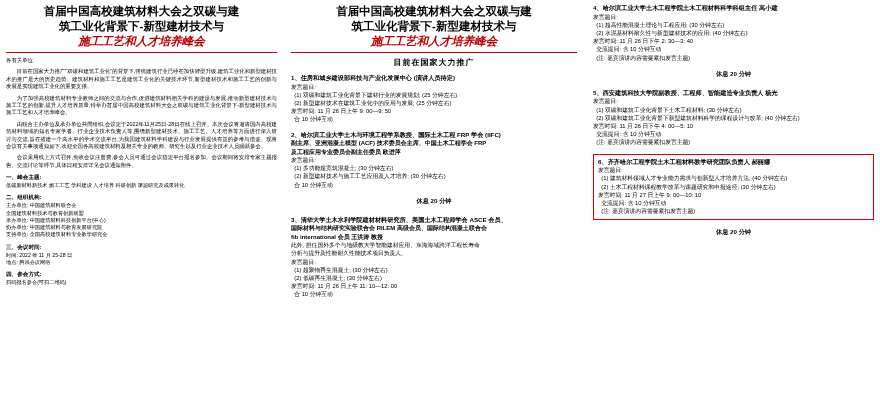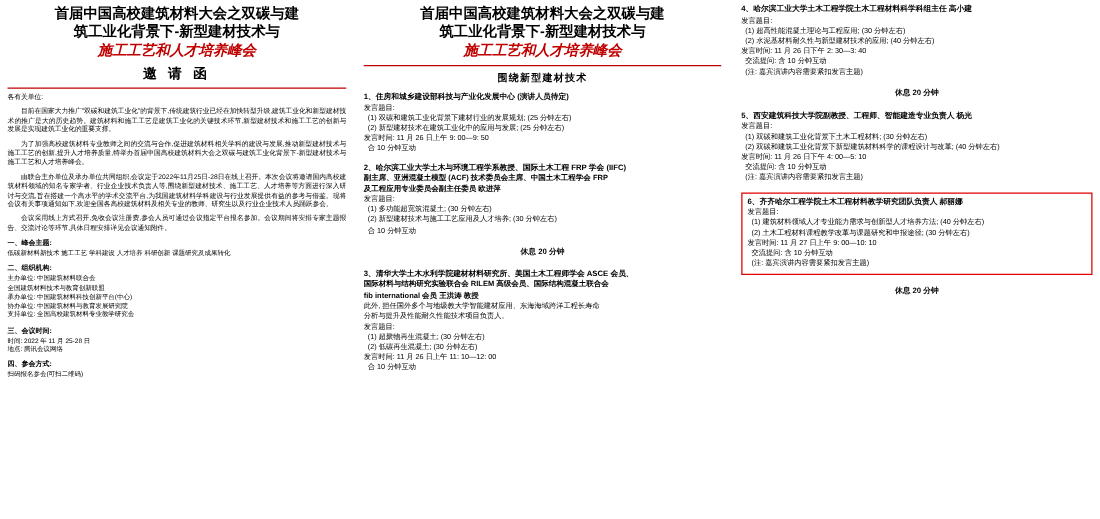--- a/index.html
+++ b/index.html
@@ -124,21 +124,20 @@
 </head>
 <body>
 
 <div class="page">
 
   <div class="col col1">
     <div class="title-block">
       <div class="title-line">首届中国高校建筑材料大会之双碳与建</div>
       <div class="title-line">筑工业化背景下-新型建材技术与</div>
       <div class="title-line l3">施工工艺和人才培养峰会</div>
-      <div class="subtitle">邀 请 函</div>
     </div>
     <hr class="rule">
 
     <div class="body-text">
       <p>各有关单位:</p>
       <p class="indent2">目前在国家大力推广"双碳和建筑工业化"的背景下,传统建筑行业已经在加快转型升级,建筑工业化和新型建材技术的推广是大的历史趋势。建筑材料和施工工艺是建筑工业化的关键技术环节,新型建材技术和施工工艺的创新与发展是实现建筑工业化的重要支撑。</p>
       <p class="indent2">为了加强高校建筑材料专业教师之间的交流与合作,促进建筑材料相关学科的建设与发展,推动新型建材技术与施工工艺的创新,提升人才培养质量,特举办首届中国高校建筑材料大会之双碳与建筑工业化背景下-新型建材技术与施工工艺和人才培养峰会。</p>
       <p class="indent2">由联合主办单位及承办单位共同组织,会议定于2022年11月25日-28日在线上召开。本次会议将邀请国内高校建筑材料领域的知名专家学者、行业企业技术负责人等,围绕新型建材技术、施工工艺、人才培养等方面进行深入研讨与交流,旨在搭建一个高水平的学术交流平台,为我国建筑材料学科建设与行业发展提供有益的参考与借鉴。现将会议有关事项通知如下,欢迎全国各高校建筑材料及相关专业的教师、研究生以及行业企业技术人员踊跃参会。</p>
       <p class="indent2">会议采用线上方式召开,免收会议注册费,参会人员可通过会议指定平台报名参加。会议期间将安排专家主题报告、交流讨论等环节,具体日程安排详见会议通知附件。</p>
     </div>
@@ -175,21 +174,21 @@
     </div>
   </div>
 
   <div class="col col2">
     <div class="title-block">
       <div class="title-line">首届中国高校建筑材料大会之双碳与建</div>
       <div class="title-line">筑工业化背景下-新型建材技术与</div>
       <div class="title-line l3">施工工艺和人才培养峰会</div>
     </div>
     <hr class="rule thin">
-    <div class="agenda-title">围绕新型建材技术</div>
+    <div class="agenda-title">目前在国家大力推广</div>
 
     <div class="agenda-item">
       <div class="ag-head">1、住房和城乡建设部科技与产业化发展中心 (演讲人员待定)</div>
       <div class="ag-body">
         <div>发言题目:</div>
         <div>  (1) 双碳和建筑工业化背景下建材行业的发展规划; (25 分钟左右)</div>
         <div>  (2) 新型建材技术在建筑工业化中的应用与发展; (25 分钟左右)</div>
         <div>发言时间: 11 月 26 日上午 9: 00—9: 50</div>
         <div>  合 10 分钟互动</div>
       </div>

